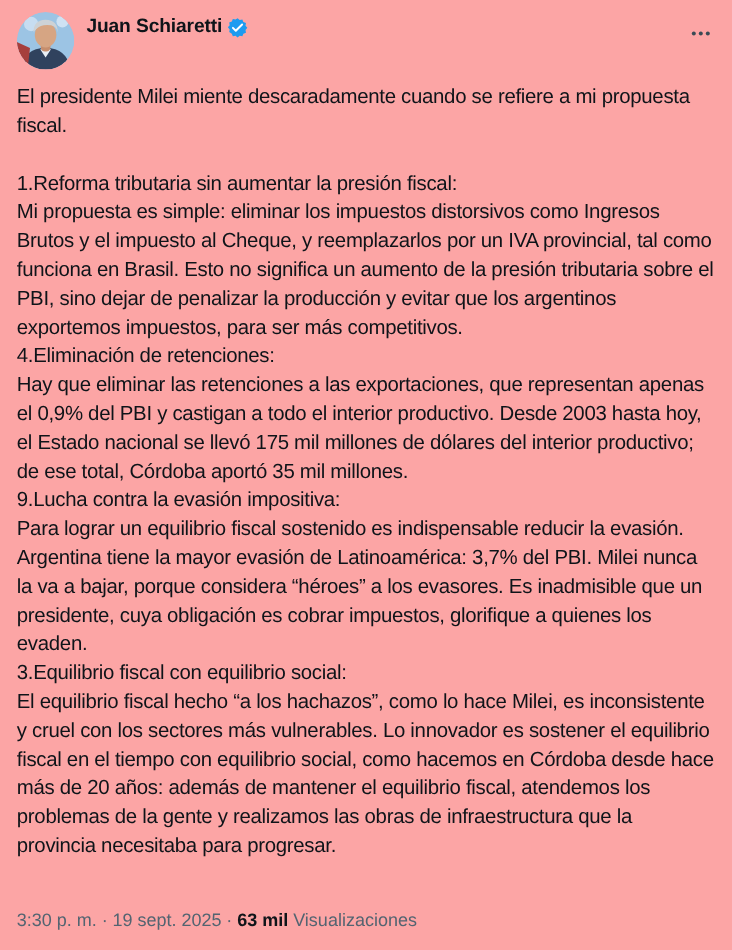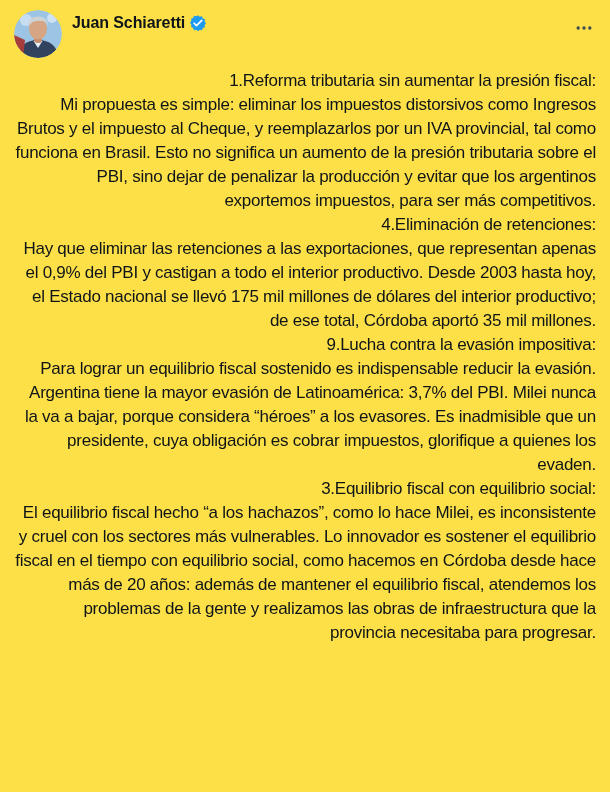--- a/index.html
+++ b/index.html
@@ -1,19 +1,19 @@
 <!DOCTYPE html>
 <html><head>
 <meta charset="utf-8">
 <style>
   * { margin:0; padding:0; box-sizing:border-box; }
   html,body { background:#e8e8e8; }
   .tweet-card {
     width:610px; height:792px;
-    background:#fde047;
+    background:#fca5a5;
     font-family:"Liberation Sans", "DejaVu Sans", sans-serif;
     color:#0f1419;
     padding:10px 14px 14px 14px;
     display:flex; flex-direction:column;
     overflow:hidden;
     margin:0 auto;
   }
   
   .header { display:flex; align-items:flex-start; }
   .avatar {
@@ -32,21 +32,21 @@
     margin-left:auto; margin-top:6px; border:none; background:transparent;
     cursor:pointer; padding:2px; line-height:0;
   }
   
   .tweet-body {
     margin-top:11px;
     font-size:17px; line-height:24px; letter-spacing:-0.25px;
     color:#0f1419;
   }
   .intro { margin-bottom:24px; }
-  .section-heading, .section-body { font-size:inherit;text-align:right; }
+  .section-heading, .section-body { font-size:inherit; }
   
   .footer {
     margin-top:auto;
     font-size:15px; line-height:20px; color:#536471;
     white-space:nowrap;
   }
   .footer .sep { padding:0 4px; }
   .views-count { font-weight:700; color:#0f1419; }
   .timestamp-link { cursor:pointer; text-decoration:none; color:#536471; }
 </style>
@@ -88,20 +88,21 @@
     <button class="more-btn">
       <svg width="20" height="20" viewBox="0 0 24 24">
         <circle cx="5" cy="12" r="2" fill="#3a4a55"></circle>
         <circle cx="12" cy="12" r="2" fill="#3a4a55"></circle>
         <circle cx="19" cy="12" r="2" fill="#3a4a55"></circle>
       </svg>
     </button>
   </div>
 
   <div class="tweet-body">
+    <div class="intro">El presidente Milei miente descaradamente cuando se refiere a mi propuesta fiscal.</div>
 
     <div>
       <div class="section-heading">1.Reforma tributaria sin aumentar la presión fiscal:</div>
       <div class="section-body">Mi propuesta es simple: eliminar los impuestos distorsivos como Ingresos Brutos y el impuesto al Cheque, y reemplazarlos por un IVA provincial, tal como funciona en Brasil. Esto no significa un aumento de la presión tributaria sobre el PBI, sino dejar de penalizar la producción y evitar que los argentinos exportemos impuestos, para ser más competitivos.</div>
     </div>
 
     <div>
       <div class="section-heading">4.Eliminación de retenciones:</div>
       <div class="section-body">Hay que eliminar las retenciones a las exportaciones, que representan apenas el 0,9% del PBI y castigan a todo el interior productivo. Desde 2003 hasta hoy, el Estado nacional se llevó 175 mil millones de dólares del interior productivo; de ese total, Córdoba aportó 35 mil millones.</div>
     </div>
@@ -110,14 +111,17 @@
       <div class="section-heading">9.Lucha contra la evasión impositiva:</div>
       <div class="section-body">Para lograr un equilibrio fiscal sostenido es indispensable reducir la evasión. Argentina tiene la mayor evasión de Latinoamérica: 3,7% del PBI. Milei nunca la va a bajar, porque considera “héroes” a los evasores. Es inadmisible que un presidente, cuya obligación es cobrar impuestos, glorifique a quienes los evaden.</div>
     </div>
 
     <div>
       <div class="section-heading">3.Equilibrio fiscal con equilibrio social:</div>
       <div class="section-body">El equilibrio fiscal hecho “a los hachazos”, como lo hace Milei, es inconsistente y cruel con los sectores más vulnerables. Lo innovador es sostener el equilibrio fiscal en el tiempo con equilibrio social, como hacemos en Córdoba desde hace más de 20 años: además de mantener el equilibrio fiscal, atendemos los problemas de la gente y realizamos las obras de infraestructura que la provincia necesitaba para progresar.</div>
     </div>
   </div>
 
+  <div class="footer">
+    <span class="timestamp-link">3:30 p. m.</span><span class="sep">·</span><span class="timestamp-link">19 sept. 2025</span><span class="sep">·</span><span class="views-count">63 mil</span>&nbsp;<span>Visualizaciones</span>
+  </div>
 
 </div>
 
 </body></html>

